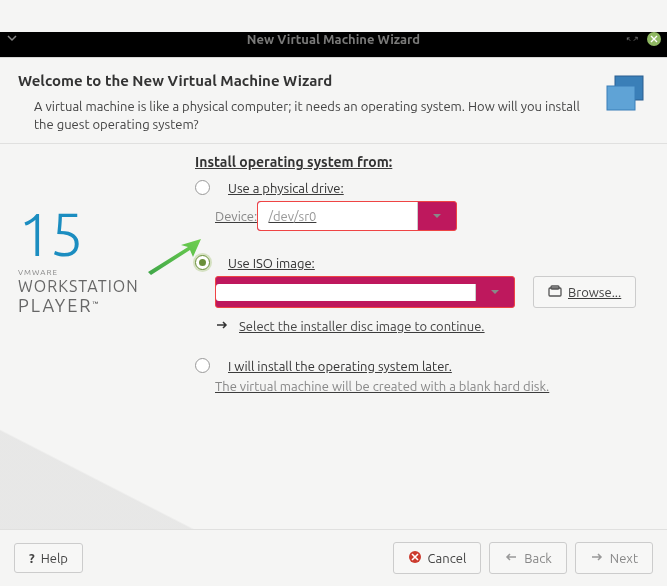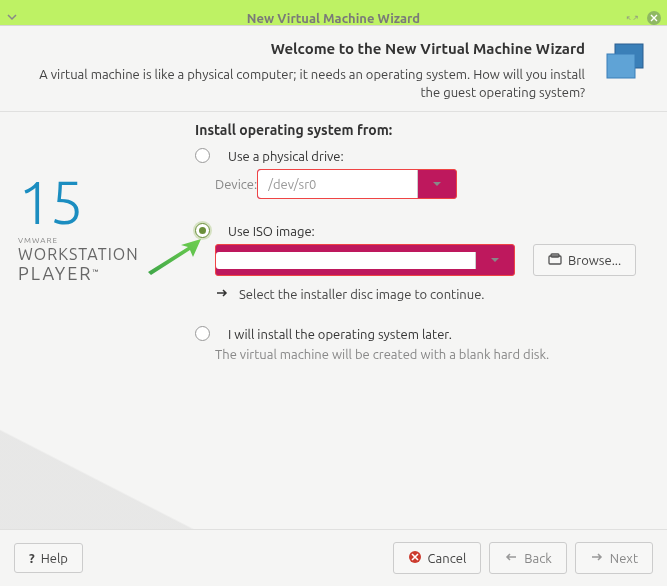--- a/index.html
+++ b/index.html
@@ -14,27 +14,28 @@
   }
   .window {
     width: 667px;
     height: 586px;
     background: #f5f5f4;
     display: flex;
     flex-direction: column;
   }
   .titlebar {
     height: 26px;
-    background: #bef264;
+    background: #000000;
     border-bottom: 1px solid #d6d6d5;
     display: flex;
-    align-items: flex-end;
+    align-items: flex-start;
     justify-content: space-between;
     padding: 0 6px;
     position: relative;
+    margin-top: 32px;
   }
   .titlebar .menu-icon {
     color: #666;
     font-size: 12px;
   }
   .titlebar .title {
     position: absolute;
     left: 0; right: 0;
     text-align: center;
     font-weight: bold;
@@ -53,21 +54,20 @@
     background: #8fb862;
     display: flex; align-items: center; justify-content: center;
   }
   .close-btn svg { width:8px; height:8px; }
   .header {
     padding: 14px 18px 10px 18px;
     display: flex;
     align-items: flex-start;
     gap: 16px;
     border-bottom: 1px solid #e0e0df;
-    text-align: right;
   }
   .header-text { flex: 1; }
   .header h1 {
     font-size: 15px;
     font-weight: bold;
     color: #333;
     margin-bottom: 8px;
   }
   .header p {
     font-size: 13px;
@@ -87,20 +87,21 @@
     position: relative;
   }
   .logo-15 { font-size: 60px; font-weight: 300; color: #1b8dc0; line-height: 1; letter-spacing: -2px; }
   .logo-vmware { font-size: 8px; color: #888; letter-spacing: 1px; margin-top: 4px;}
   .logo-workstation { font-size: 16px; color: #666; letter-spacing: 1px; }
   .logo-player { font-size: 18px; color: #666; letter-spacing: 2px; }
   .logo-tm { font-size: 8px; vertical-align: super; }
   .main {
     flex: 1;
     padding: 10px 4px 10px 0;
+    text-decoration: underline;
   }
   .section-heading {
     font-size: 14px;
     font-weight: bold;
     color: #333;
     margin-bottom: 10px;
   }
   .option-group { margin-bottom: 24px; }
   .radio-row {
     display: flex;

